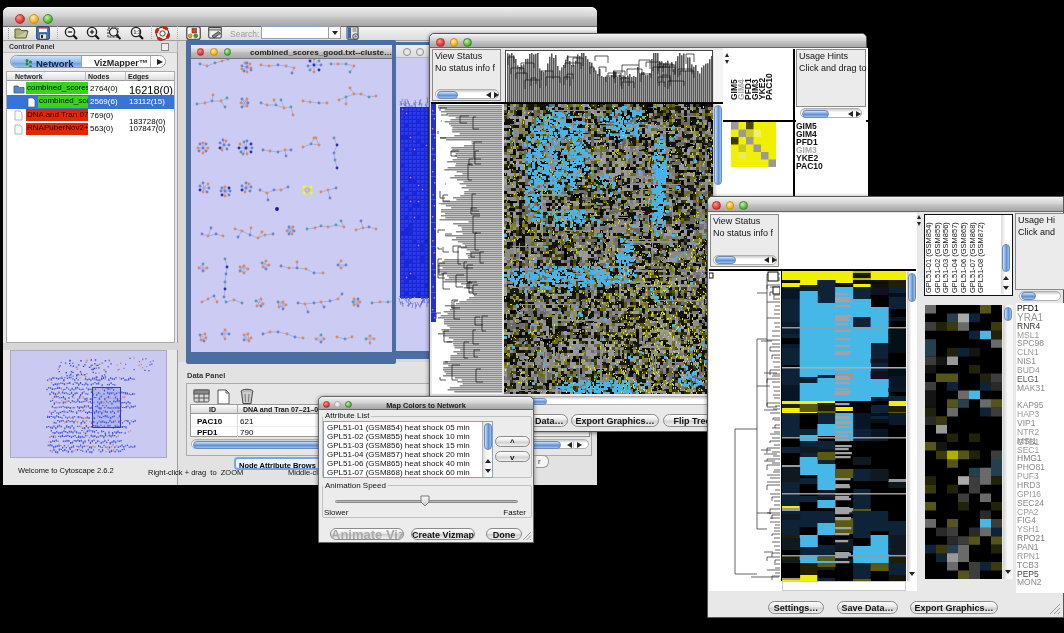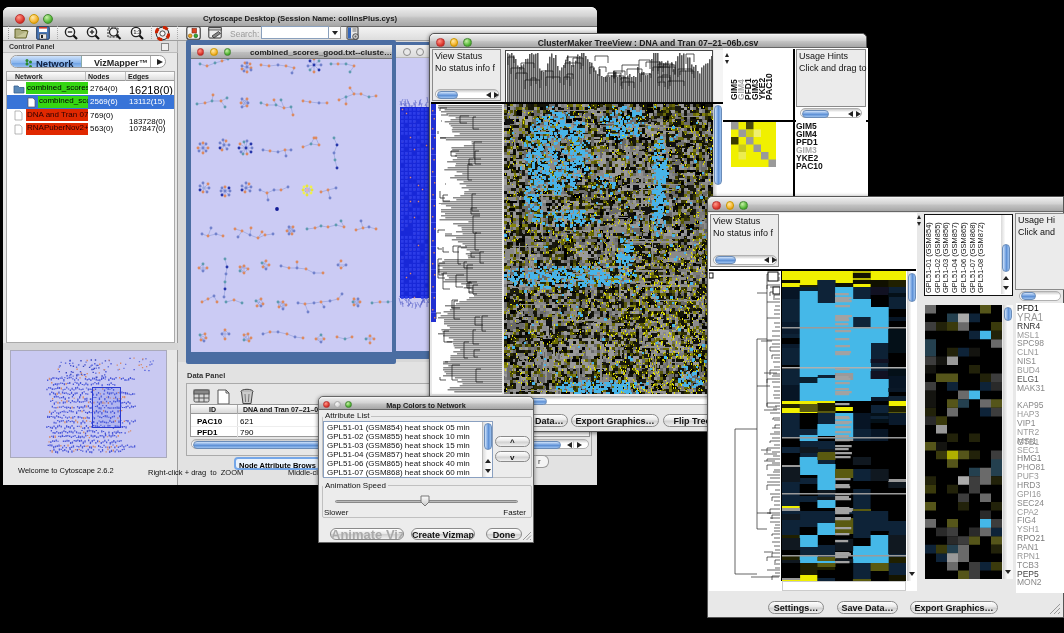--- a/index.html
+++ b/index.html
@@ -29,21 +29,20 @@
 .hline{position:absolute;background:#000;}
 .rotlab{position:absolute;transform:rotate(-90deg);transform-origin:left bottom;white-space:nowrap;font-size:8.5px;color:#111;}
 </style></head>
 <body>
 
 <div class="win" style="left:3px;top:7px;width:594px;height:471px;background:#e2e2e2;border-radius:6px 6px 0 0;">
   <div class="titlebar" style="height:20px;border-radius:6px 6px 0 0;">
     <div class="light red" style="left:12px;top:5.5px;width:10px;height:10px;"></div>
     <div class="light yel" style="left:26px;top:5.5px;width:10px;height:10px;"></div>
     <div class="light grn" style="left:40px;top:5.5px;width:10px;height:10px;"></div>
-    <div class="titletext" style="top:6px;font-size:7.8px;">Cytoscape Desktop (Session Name: collinsPlus.cys)</div>
   </div>
 
   <div class="abs" style="left:0;top:20px;width:594px;height:14px;background:linear-gradient(#f4f4f4,#dddddd);border-bottom:1px solid #9f9f9f;"></div>
   <div class="abs" style="left:0;top:17px;width:594px;height:17px;">
     <div class="abs" style="left:5px;top:1px;width:1px;height:14px;border-left:1px dotted #999;"></div>
       <div class="abs" style="left:11px;top:2px;"><svg width="16" height="14" viewBox="0 0 16 14" style="">
           <path d="M1 12 L3 5 h11 l-2 7 z" fill="#c8c89a" stroke="#55551a" stroke-width="0.9"></path>
           <path d="M1 12 V3 h5 l1.5 1.5 H13 V5" fill="#b0b080" stroke="#55551a" stroke-width="0.9"></path>
         </svg></div>
       <div class="abs" style="left:33px;top:2px;"><svg width="14" height="14" viewBox="0 0 14 14" style="">
@@ -653,21 +652,20 @@
         </svg>
     </div>
   </div>
 </div>
 
 <div class="win" style="left:429px;top:33px;width:438px;height:399px;background:#e8e8e8;border:1px solid #555;border-radius:5px 5px 0 0;">
   <div class="titlebar" style="height:14px;border-radius:5px 5px 0 0;">
     <div class="light red" style="left:6px;top:3px;width:8.5px;height:8.5px;"></div>
     <div class="light yel" style="left:19.5px;top:3px;width:8.5px;height:8.5px;"></div>
     <div class="light grn" style="left:33px;top:3px;width:8.5px;height:8.5px;"></div>
-    <div class="titletext" style="top:3px;font-size:8.6px;">ClusterMaker TreeView : DNA and Tran 07–21–06b.csv</div>
   </div>
 
   <div class="abs" style="left:293px;top:14px;width:145px;height:385px;background:#fff;"></div>
 
   <div class="panelbox" style="left:2px;top:15px;width:69px;height:52px;">
     <div class="ptext" style="left:2px;top:1px;">View Status</div>
     <div class="ptext" style="left:2px;top:13px;">No status info f</div>
     <div class="sbtrack" style="left:2px;top:39px;width:64px;height:10px;">
       <div class="sbthumb" style="left:1px;top:0.5px;width:21px;height:8px;"></div>
       <div class="arrL" style="left:50px;top:1.5px;"></div>

